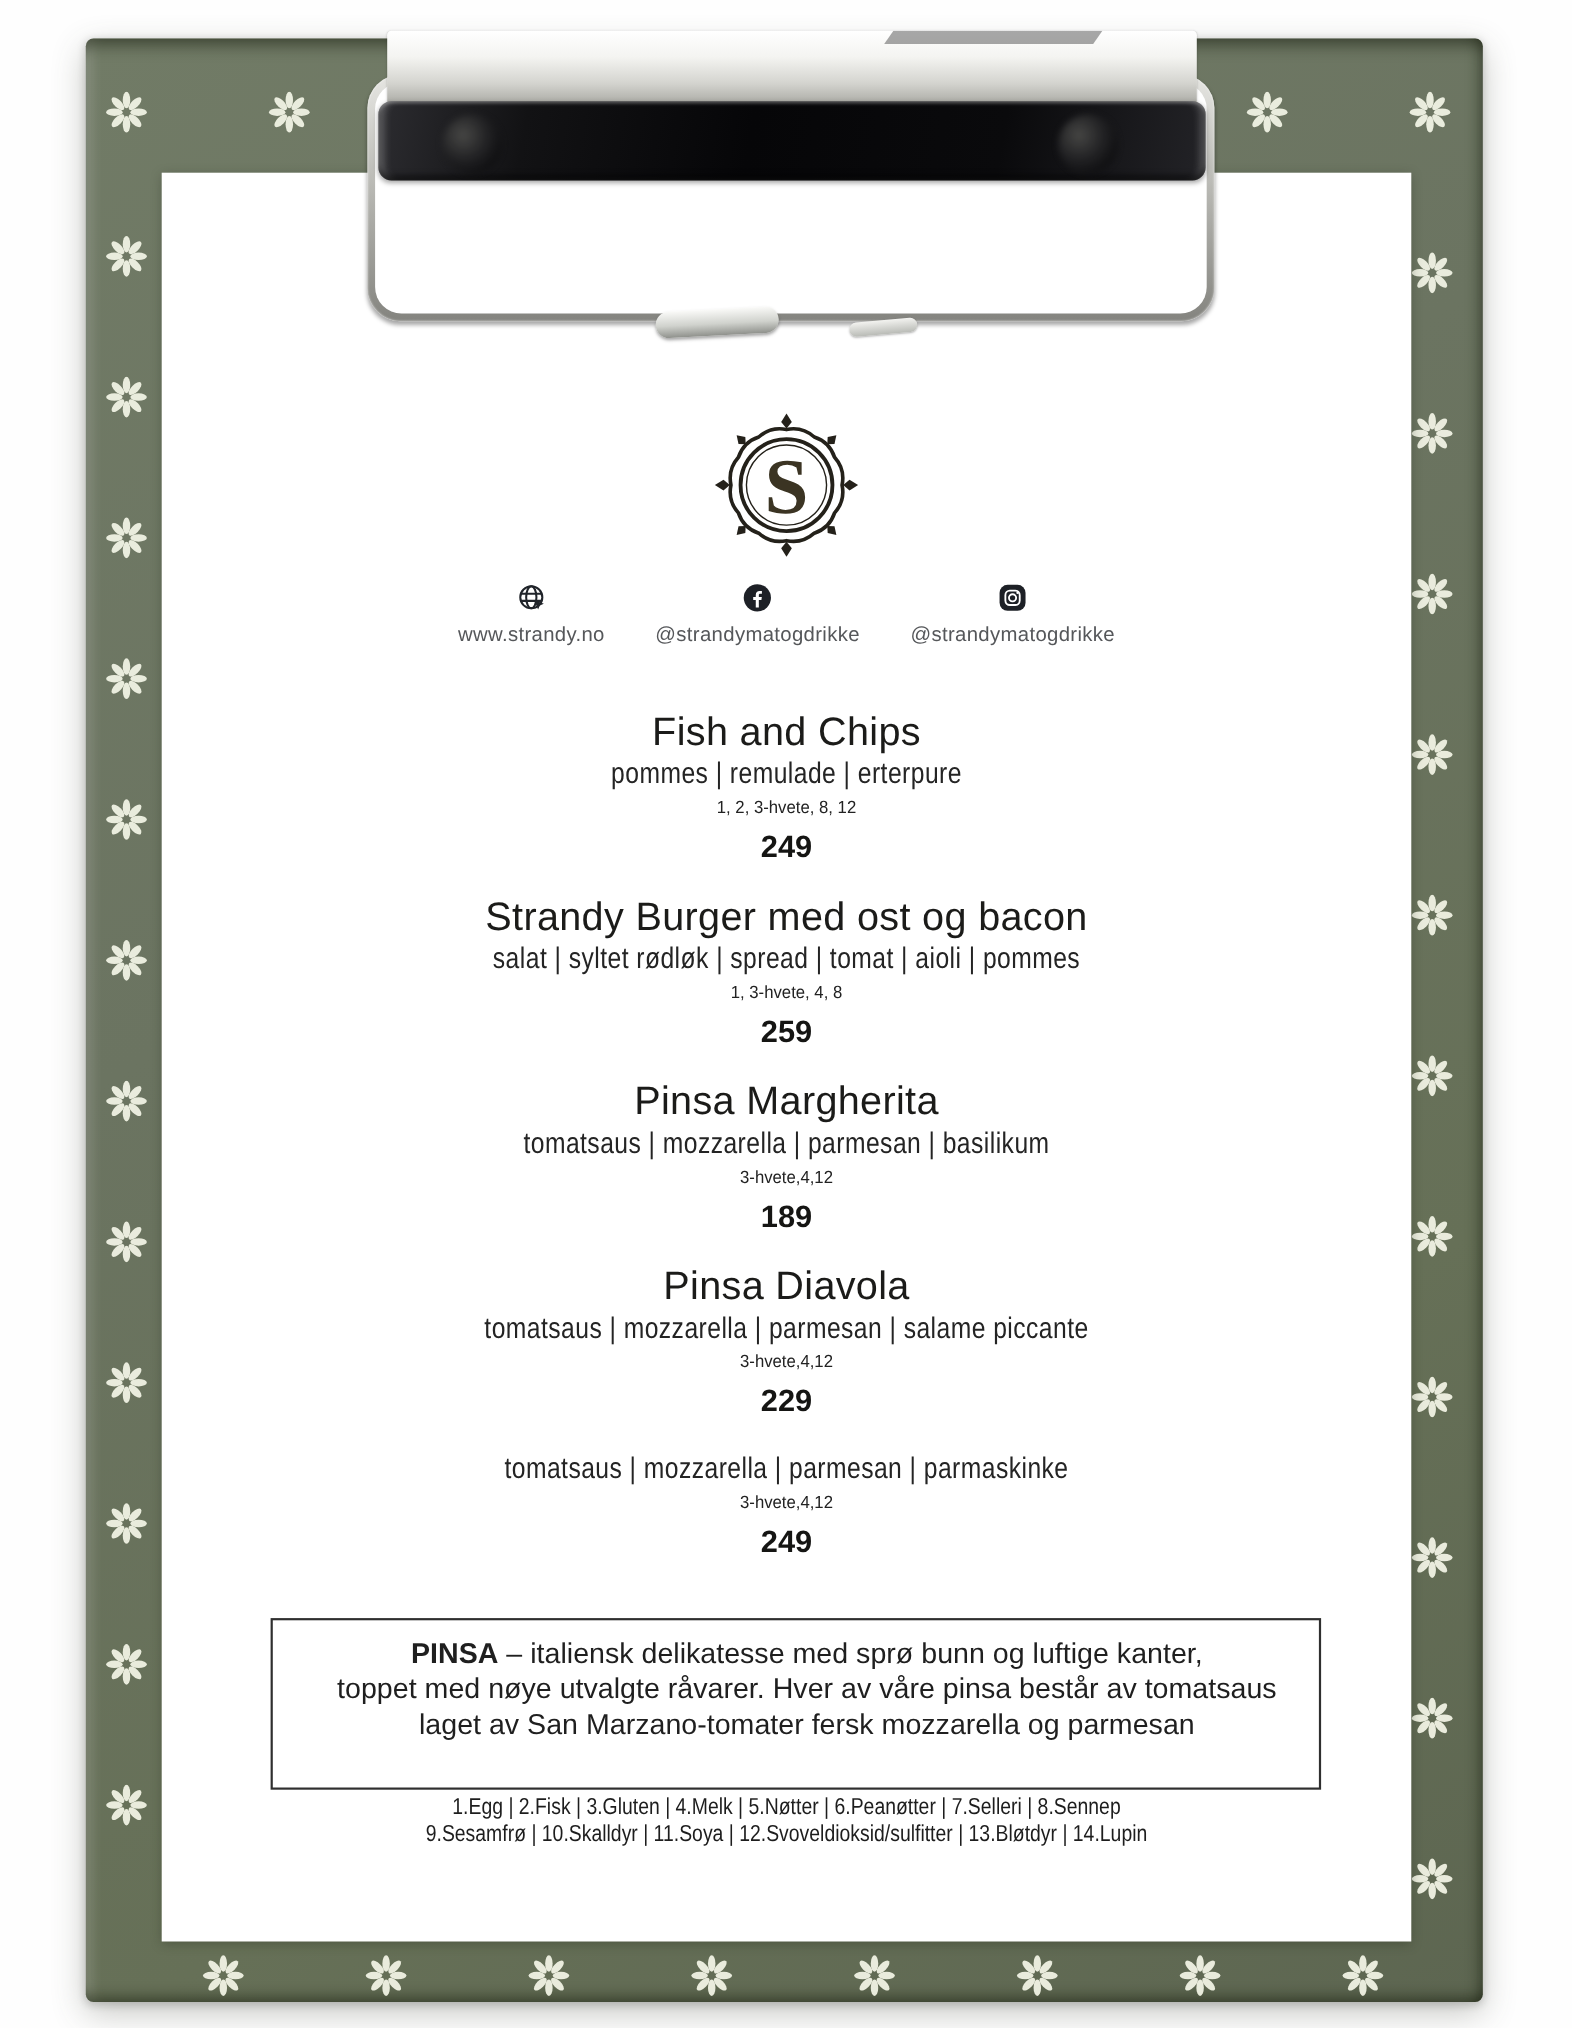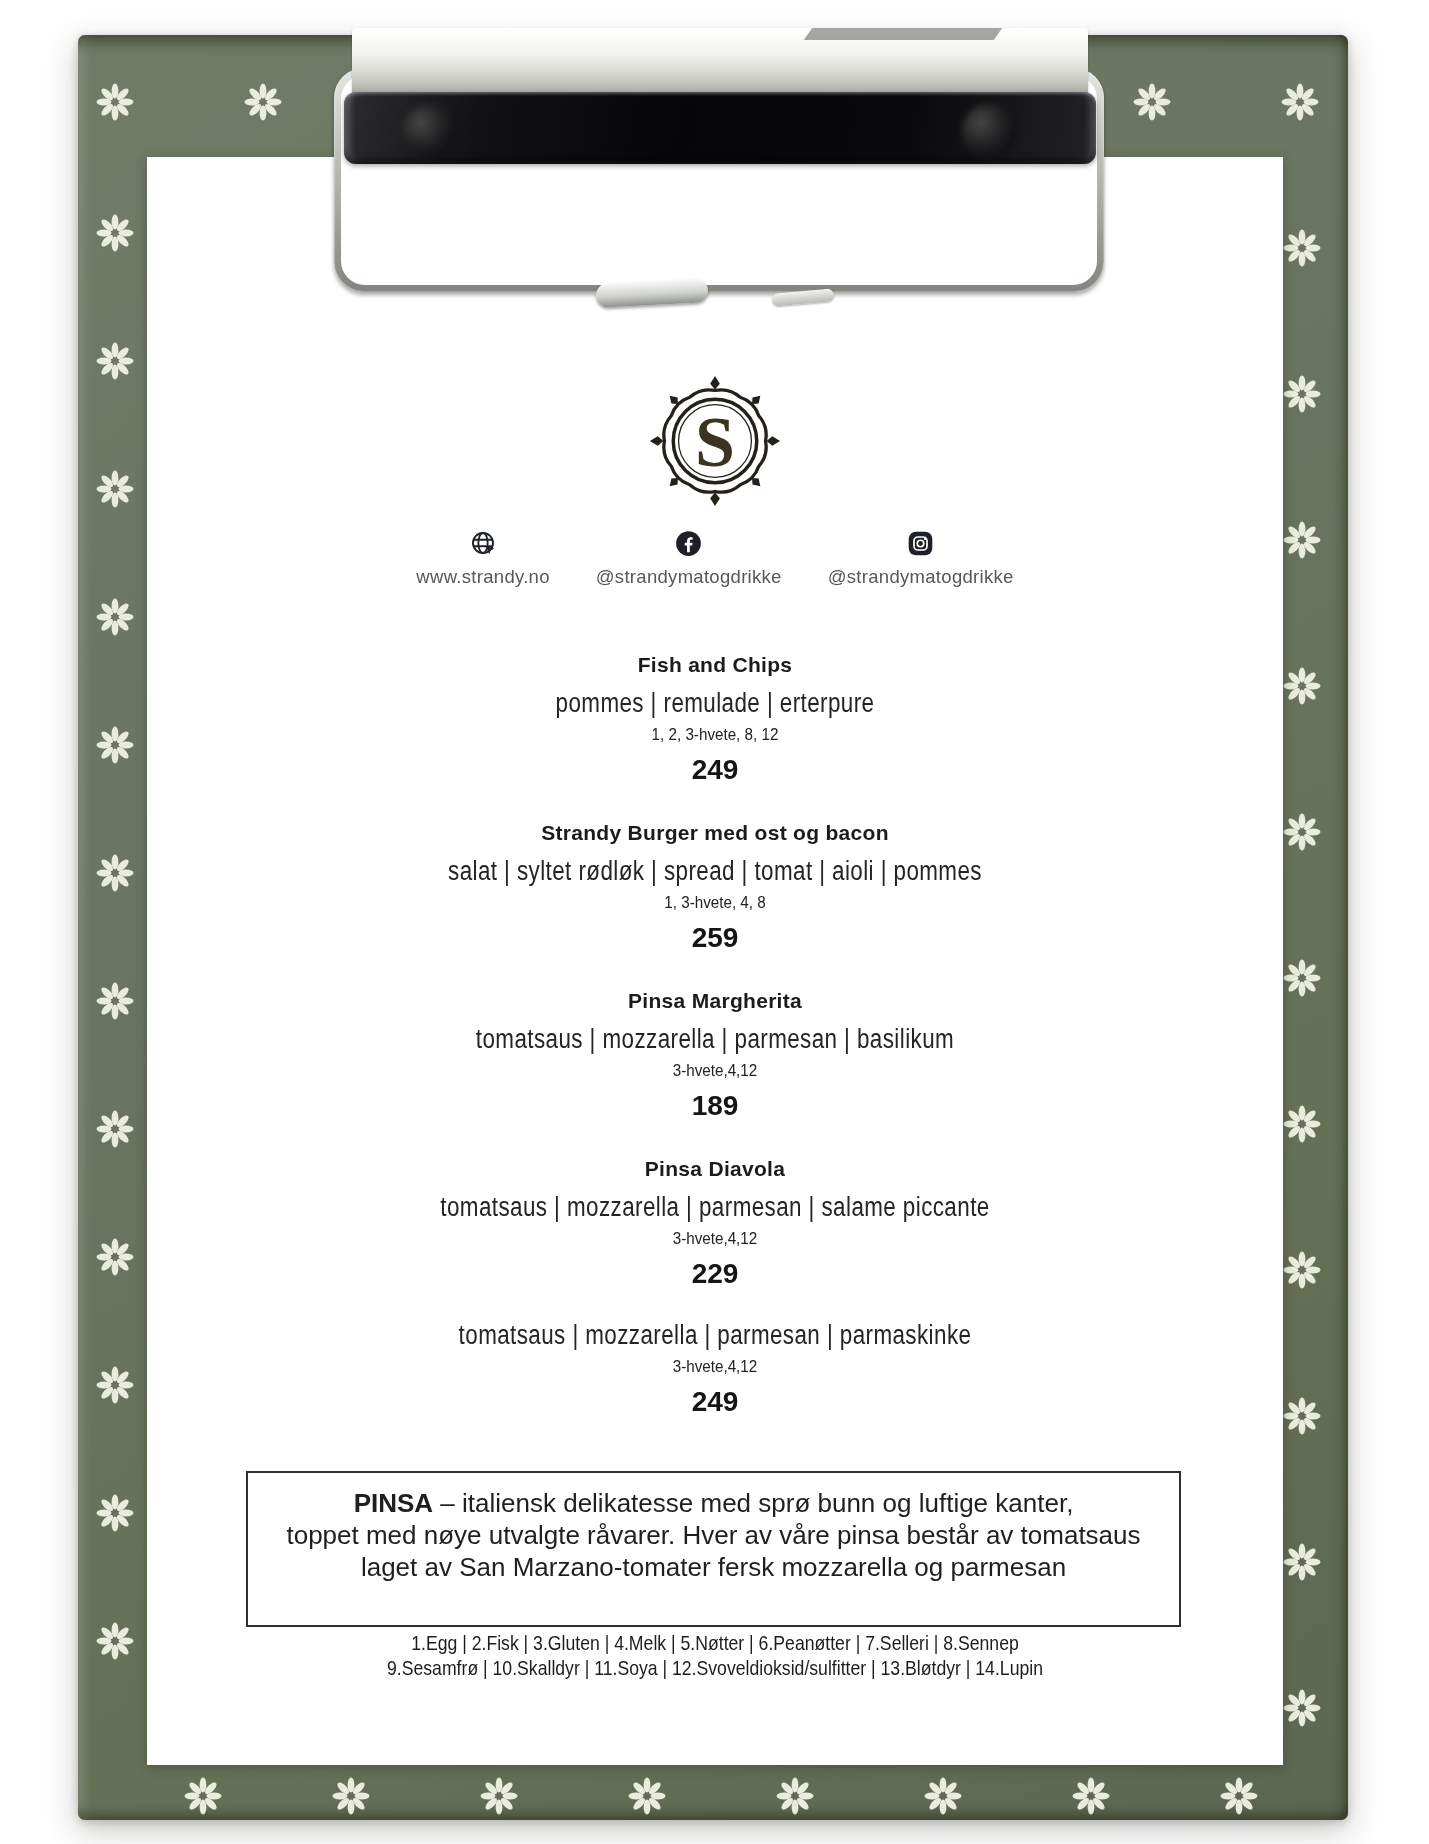--- a/index.html
+++ b/index.html
@@ -49,27 +49,27 @@
     box-shadow:0 1px 2px rgba(0,0,0,.3);z-index:6;}
 
   
   .logo{position:absolute;left:500px;top:216px;width:136px;height:136px;}
   .social-row{position:absolute;left:0;top:372px;width:100%;display:flex;justify-content:center;
     align-items:center;gap:46px;color:#55575a;font-size:18.5px;letter-spacing:.3px;}
   .social-item{display:flex;align-items:center;gap:9px;flex-direction:column;}
   .social-item svg{display:block;}
 
   .menu-item{position:absolute;left:0;width:100%;text-align:center;color:#1c1c1a;}
-  .item-name{font-size:21px;font-weight:700;line-height:40px;letter-spacing:.3px;color:#1b1b19;}
+  .item-name{font-size:36px;font-weight:400;line-height:40px;letter-spacing:.3px;color:#1b1b19;}
   .item-ing{font-size:27px;line-height:36px;color:#242424;letter-spacing:.5px;transform:scaleX(.83);}
   .item-all{font-size:16px;line-height:24px;margin-top:2px;color:#222;font-weight:500;transform:scaleX(.95);}
   .item-price{font-size:28px;font-weight:700;line-height:42px;margin-top:2px;color:#151513;}
 
   .info-box{position:absolute;left:99px;top:1314px;width:931px;height:138px;border:2px solid #2f2f2f;
-    text-align:center;padding-top:14px;box-sizing:content-box;}
+    text-align:center;padding-top:14px;box-sizing:content-box;padding-left:20px;}
   .info-line{font-size:26px;line-height:32px;color:#1f1f1f;}
   .info-line b{font-weight:700;}
 
   .legend{position:absolute;left:0;top:1473px;width:100%;text-align:center;color:#1d1d1d;}
   .legend-line{font-size:21px;line-height:25px;transform:scaleX(.84);}
 </style>
 </head>
 <body>
 
 <div class="stage">

